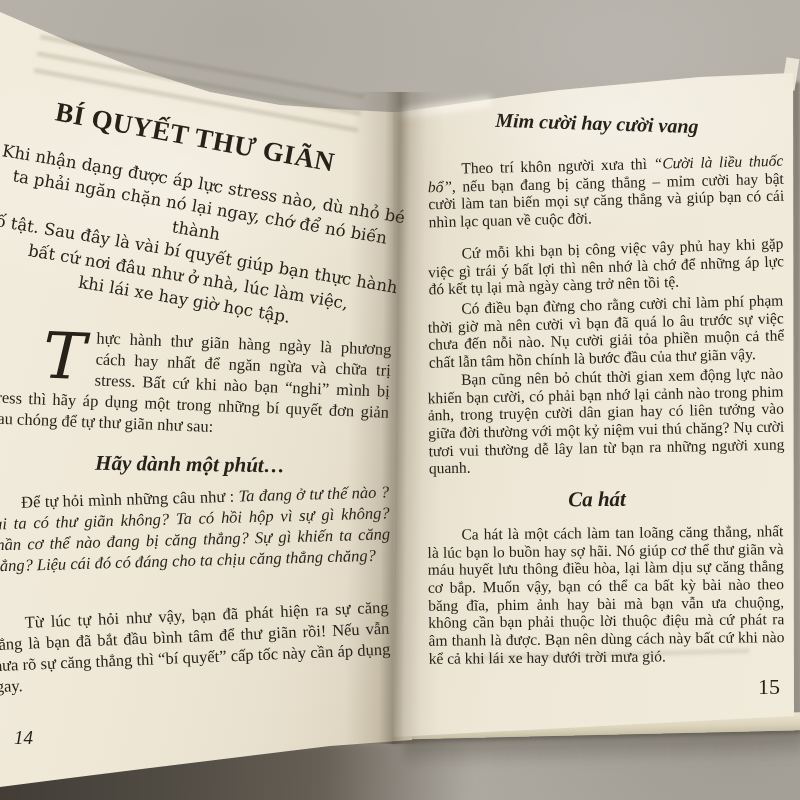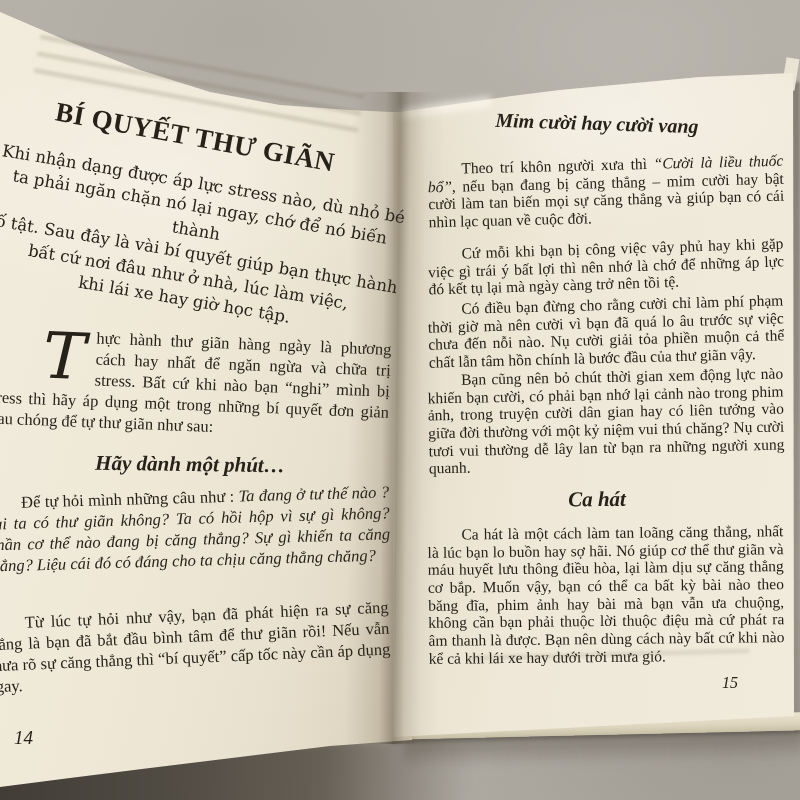--- a/index.html
+++ b/index.html
@@ -72,21 +72,21 @@
   .rheading1{left:432px;top:112px;width:330px;text-align:center;transform:rotate(1.8deg);
     font-weight:bold;font-style:italic;font-size:20px;white-space:nowrap;}
   .rp{left:428px;width:356px;font-size:15.5px;line-height:1.14;text-align:justify;text-indent:34px;}
   .rpara1{top:156px;transform:rotate(-1.4deg);}
   .rpara2{top:240px;transform:rotate(-1.8deg);}
   .rpara3{top:296px;transform:rotate(-1.5deg);}
   .rpara4{top:368px;transform:rotate(-1.1deg);}
   .rheading2{left:432px;top:487px;width:330px;text-align:center;transform:rotate(-0.5deg);
     font-weight:bold;font-style:italic;font-size:21px;}
   .rpara5{top:524px;transform:rotate(-0.6deg);}
-  .pn15{left:722px;top:674px;font-style:italic;font-size:16px;}
+  .pn15{left:758px;top:674px;font-size:22px;}
   .it{font-style:italic;}
 </style>
 </head>
 <body>
 
 <div id="stage">
   <div class="surface"></div>
 
   <div class="floor-shadow-left"></div>
   <div class="floor-shadow-right"></div>

